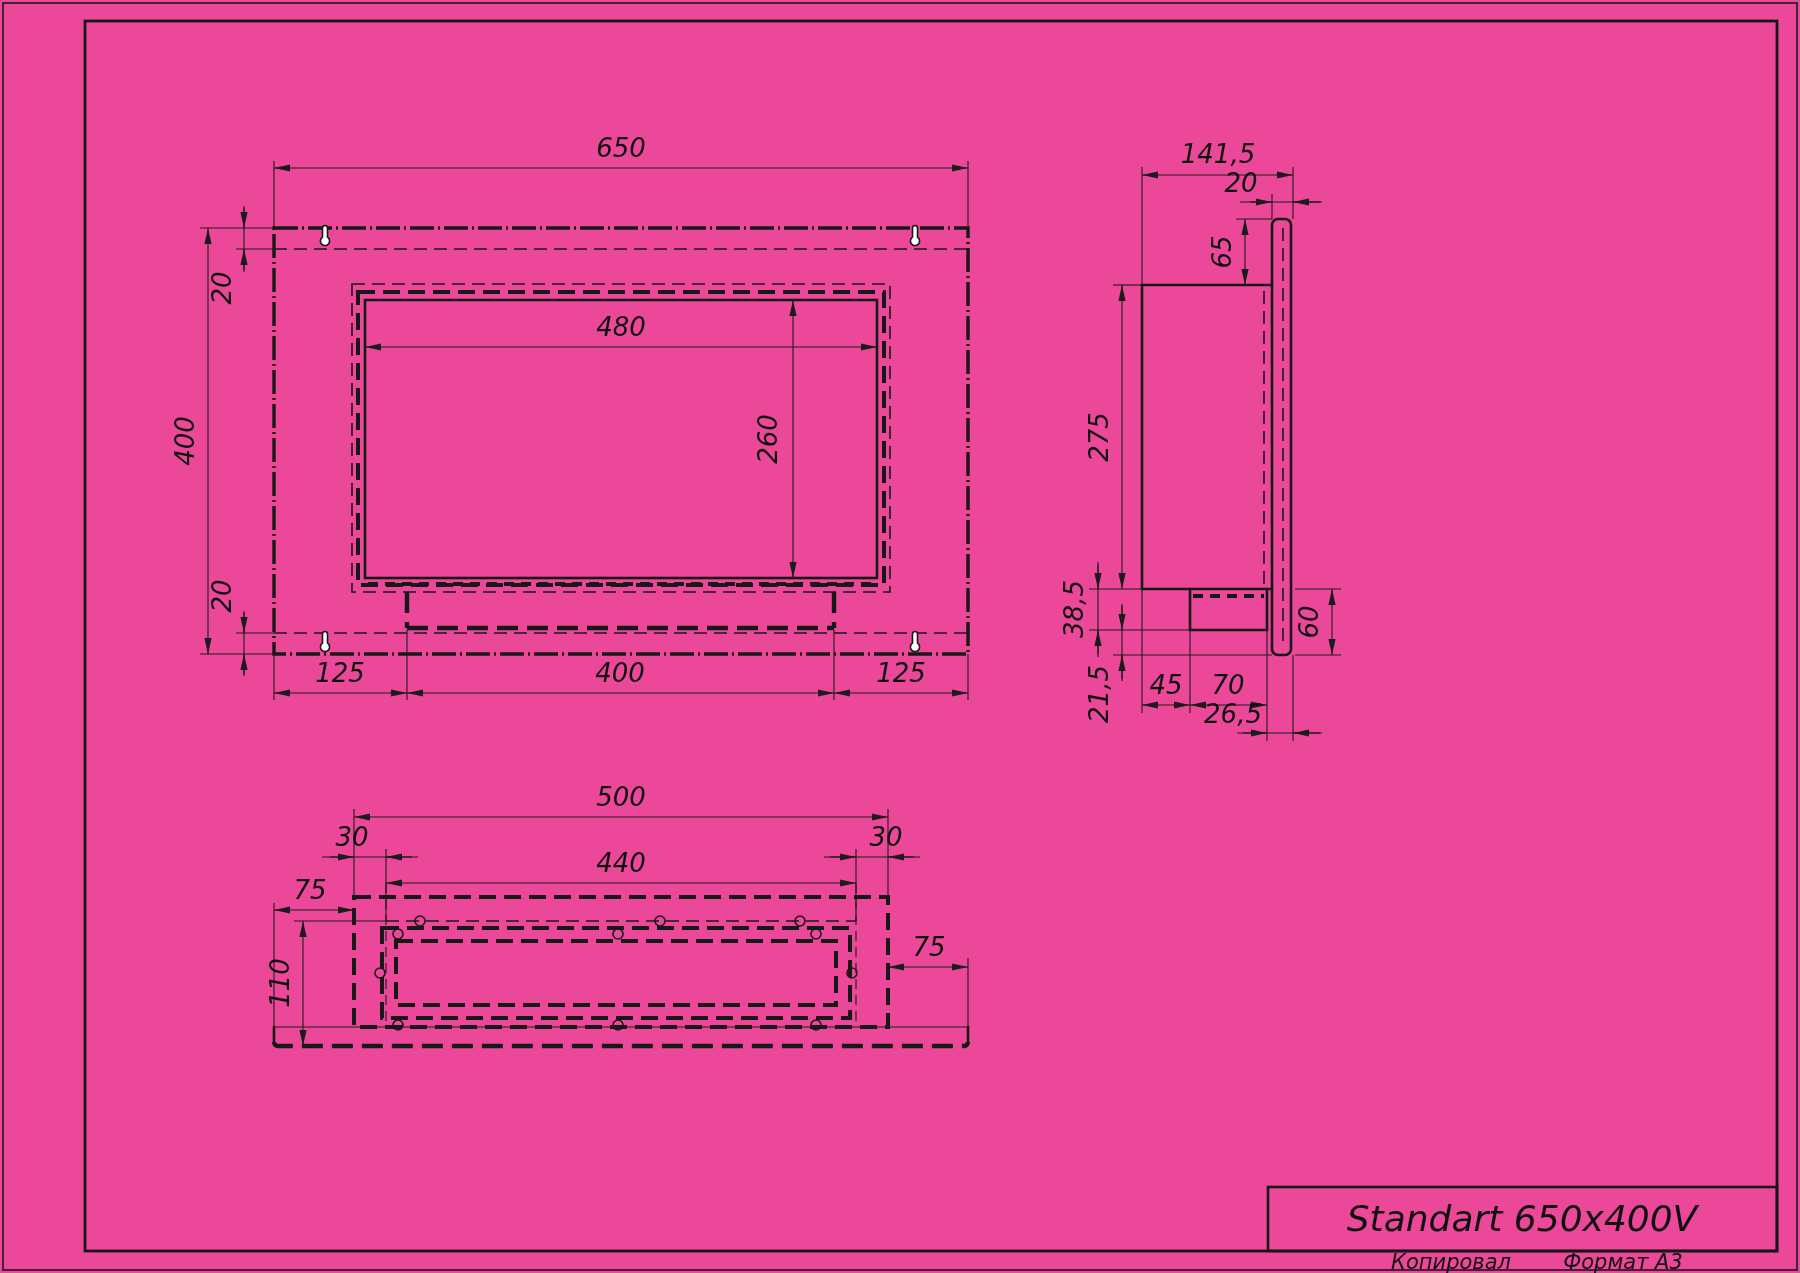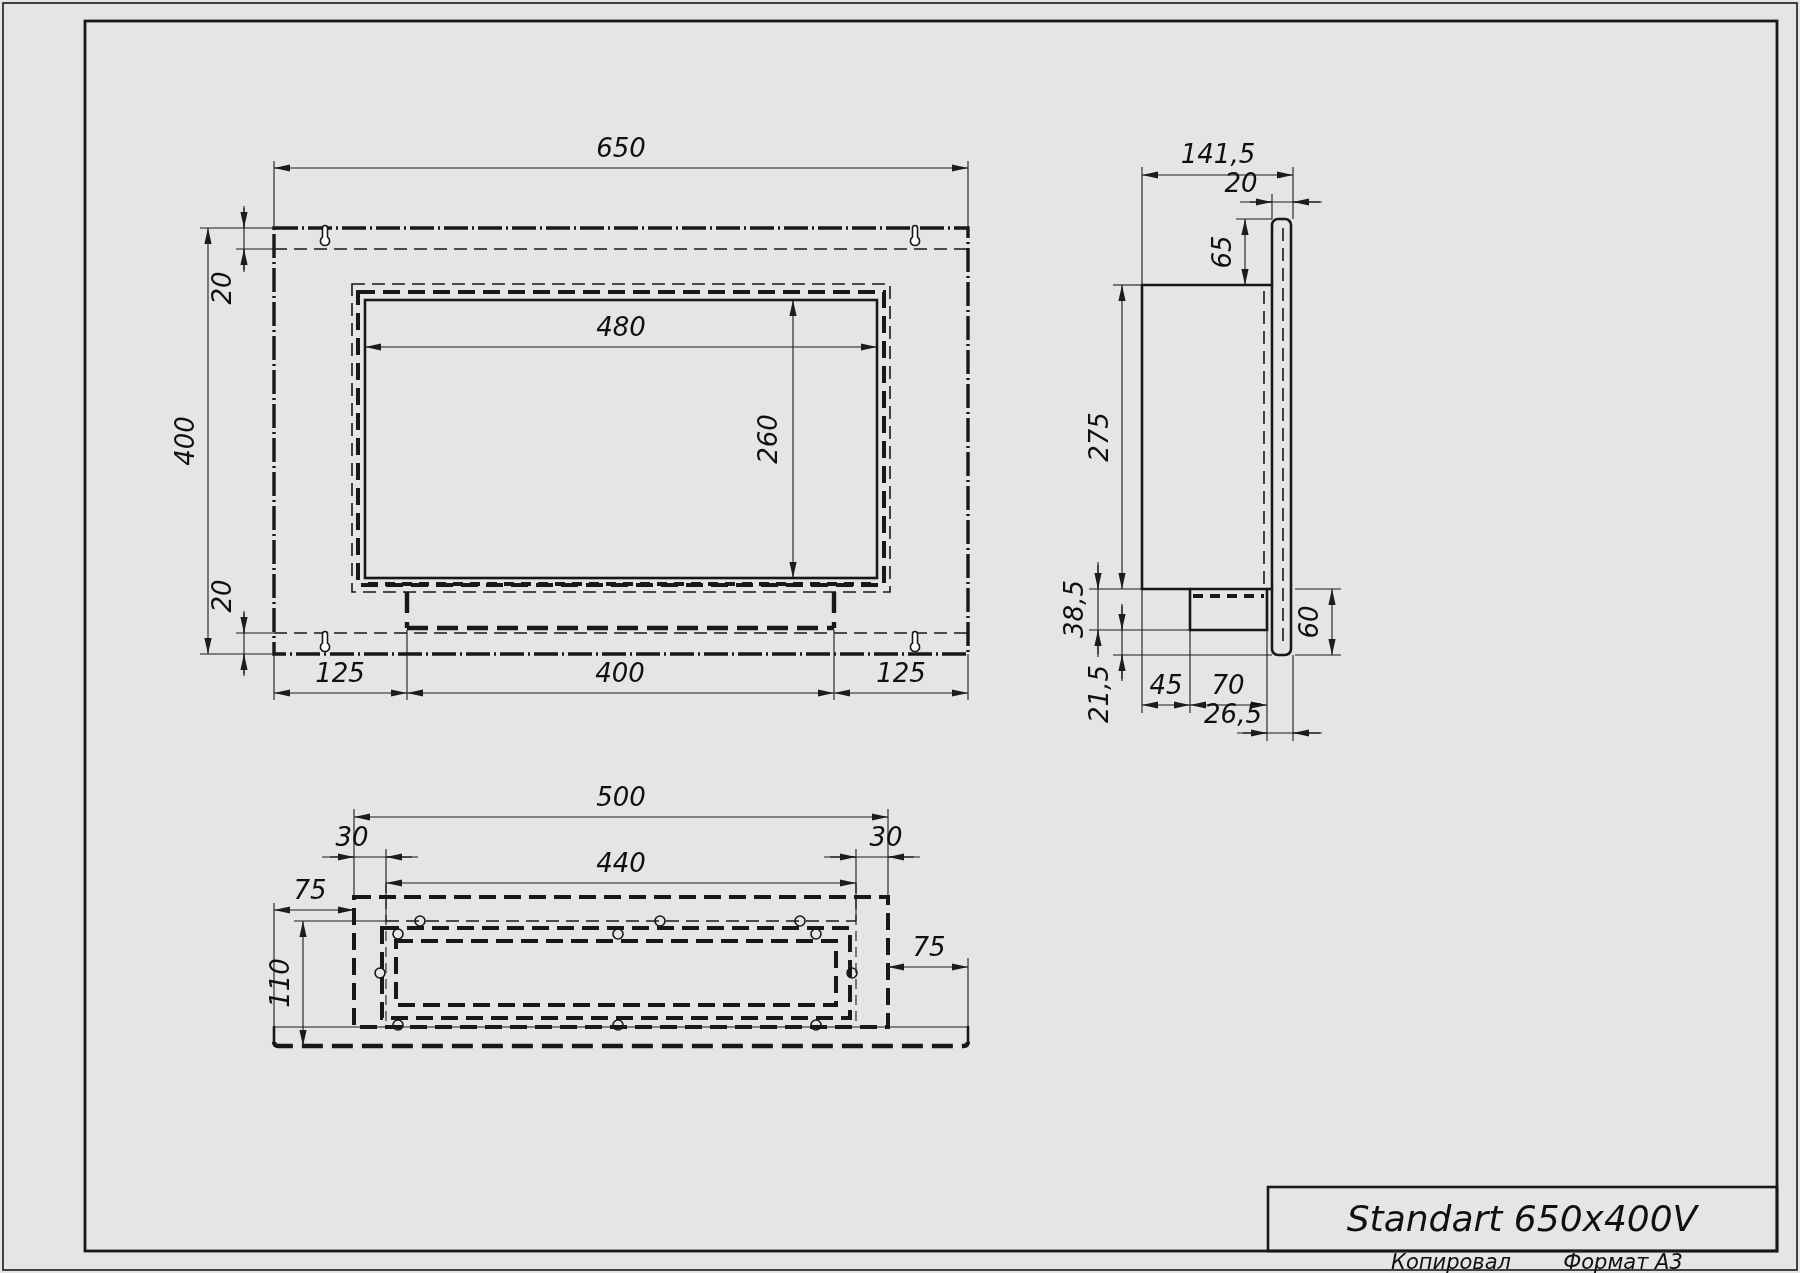--- a/index.html
+++ b/index.html
@@ -1,16 +1,16 @@
 <!DOCTYPE html>
 <html><head>
 <meta charset="utf-8">
 <style>
   html,body{margin:0;padding:0;background:#ffffff;}
-  #sheet{position:relative;width:1800px;height:1273px;background:#e5e5e5;
+  #sheet{position:relative;width:1800px;height:1273px;background:#ec4899;
          font-family:"DejaVu Sans",sans-serif;}
   svg{position:absolute;left:0;top:0;}
   .solid   {stroke:#181818;stroke-width:2.6;fill:none;stroke-linecap:round;}
   .frameD  {stroke:#181818;stroke-width:3.4;fill:none;stroke-dasharray:24 4 2 4;}
   .heavyD  {stroke:#181818;stroke-width:4;fill:none;stroke-dasharray:17 8;}
   .heavyD2 {stroke:#181818;stroke-width:4.4;fill:none;stroke-dasharray:21 9;}
   .thinD   {stroke:#181818;stroke-width:1.6;fill:none;stroke-dasharray:13 7;}
   .toothD  {stroke:#181818;stroke-width:4;fill:none;stroke-dasharray:10 7;}
   .ext     {stroke:#1c1c1c;stroke-width:1.1;fill:none;}
   .dimln   {stroke:#1c1c1c;stroke-width:1.1;fill:none;}

